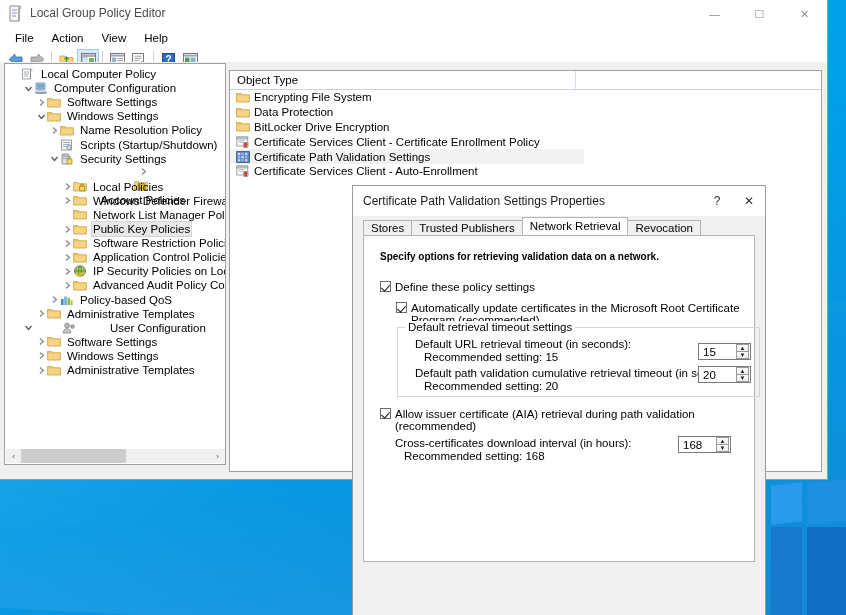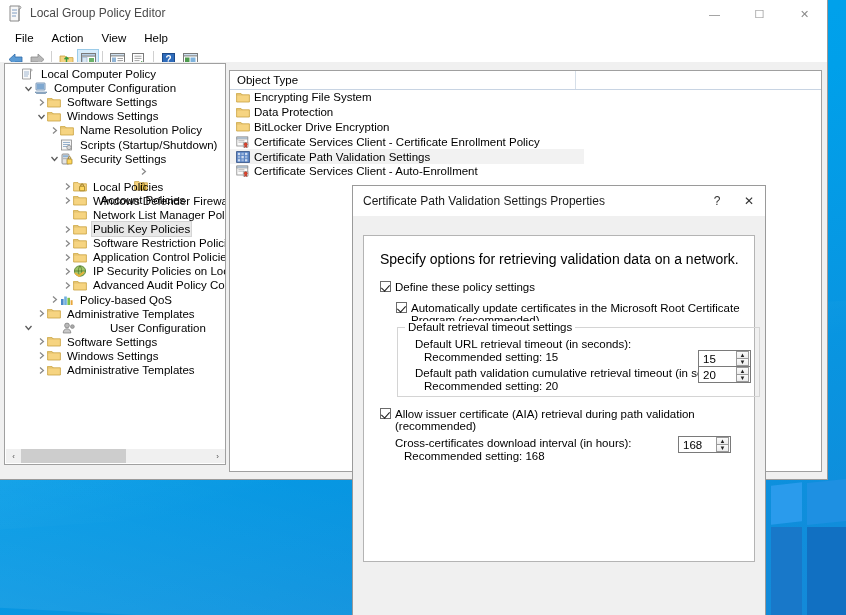--- a/index.html
+++ b/index.html
@@ -92,21 +92,21 @@
      font-size:12px;color:#333;}
 
   .tabstrip{position:absolute;left:10px;top:32px;right:10px;height:17px;display:flex;align-items:flex-end;}
   .tab{height:15px;padding:0 7px;font-size:11.5px;line-height:15px;background:#f0f0f0;
      border:1px solid #b4b4b4;border-bottom:none;margin-right:-1px;box-sizing:border-box;color:#000;}
   .tab.active{height:18px;line-height:17px;background:#fff;border-bottom:1px solid #fff;
      position:relative;z-index:3;}
   .tabbody{position:absolute;left:10px;top:49px;right:10px;height:327px;background:#fff;
      border:1px solid #b4b4b4;box-sizing:border-box;}
 
-  .desc{position:absolute;left:16px;top:15px;font-size:14px;}
+  .desc{position:absolute;left:16px;top:15px;font-size:10px;font-weight:bold;}
   .cbrow{position:absolute;display:flex;align-items:flex-start;font-size:11.5px;}
   .cbox{width:11px;height:11px;border:1px solid #6b6b6b;background:#fff;margin-right:4px;
      position:relative;flex:0 0 11px;box-sizing:border-box;}
   .cbox.checked:after{content:"";position:absolute;left:2px;top:1px;width:4px;height:7px;
      border:solid #1a1a1a;border-width:0 1.4px 1.4px 0;transform:rotate(42deg);}
 
   .gbox{position:absolute;border:1px solid #d4d4d4;box-sizing:border-box;margin-left:19px;}
   .gbox .gtitle{position:absolute;left:7px;top:-7px;background:#fff;padding:0 3px;font-size:11.5px;}
   .fieldlbl{position:absolute;font-size:11.5px;line-height:12.6px;}
   .fieldlbl .sub{display:block;padding-left:9px;}
@@ -626,20 +626,26 @@
 
 <div id="dlg">
   <div class="dtitle">
     <span class="dtext">Certificate Path Validation Settings Properties</span>
     <div class="dbtns">
       <div class="dbtn">?</div>
       <div class="dbtn close">✕</div>
     </div>
   </div>
 
+  <div class="tabstrip" id="tabstrip">
+      <div class="tab">Stores</div>
+      <div class="tab">Trusted Publishers</div>
+      <div class="tab active">Network Retrieval</div>
+      <div class="tab">Revocation</div>
+    </div>
 
   <div class="tabbody">
 
     <div class="desc">Specify options for retrieving validation data on a network.</div>
 
     <div class="cbrow" style="left:16px;top:45px;">
       <span class="cbox checked"></span>
       <span>Define these policy settings</span>
     </div>
 
@@ -648,21 +654,21 @@
       <span>Automatically update certificates in the Microsoft Root Certificate Program (recommended)</span>
     </div>
 
     <div class="gbox" style="left:14px;top:91px;width:363px;height:70px;">
       <span class="gtitle">Default retrieval timeout settings</span>
 
       <div class="fieldlbl" style="left:17px;top:10px;">
         <span>Default URL retrieval timeout (in seconds):</span>
         <span class="sub">Recommended setting: 15</span>
       </div>
-      <div class="spin" style="left:300px;top:22px;">
+      <div class="spin" style="left:300px;top:15px;">
         <span class="sval">15</span>
         <span class="sbtns">
           <span class="sb">▲</span>
           <span class="sb">▼</span>
         </span>
       </div>
 
       <div class="fieldlbl" style="left:17px;top:39px;">
         <span>Default path validation cumulative retrieval timeout (in seconds):</span>
         <span class="sub">Recommended setting: 20</span>

